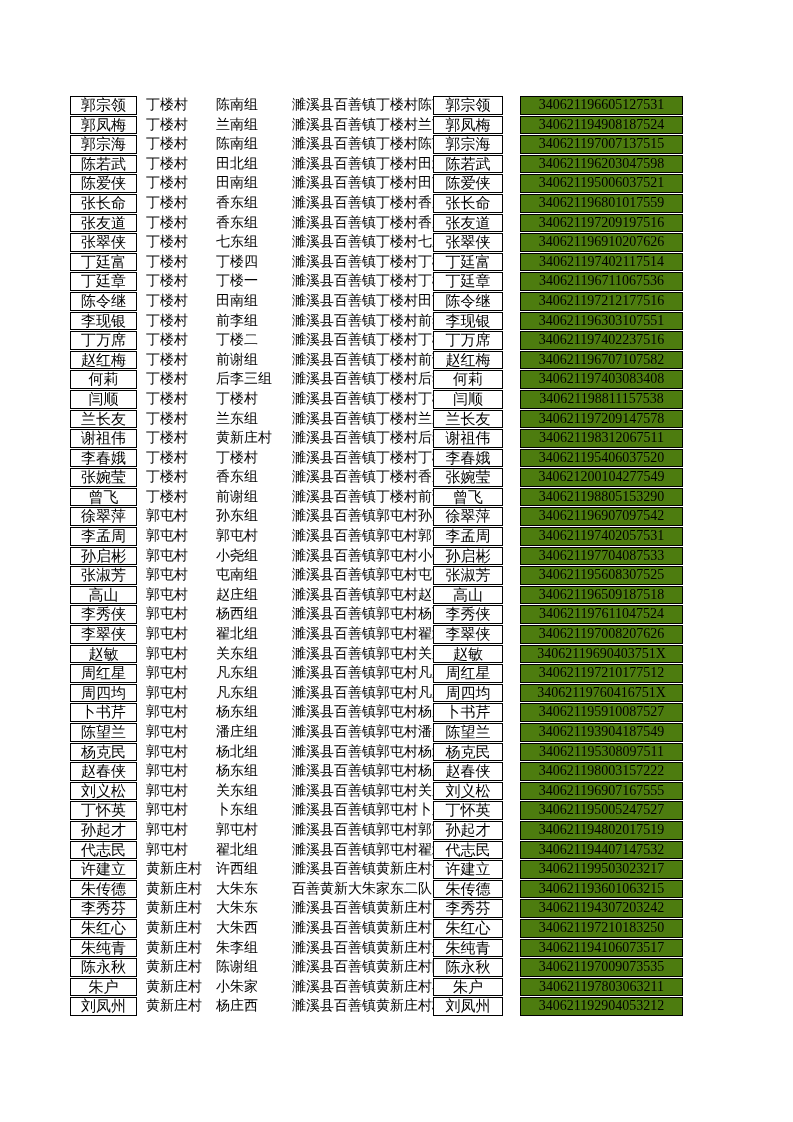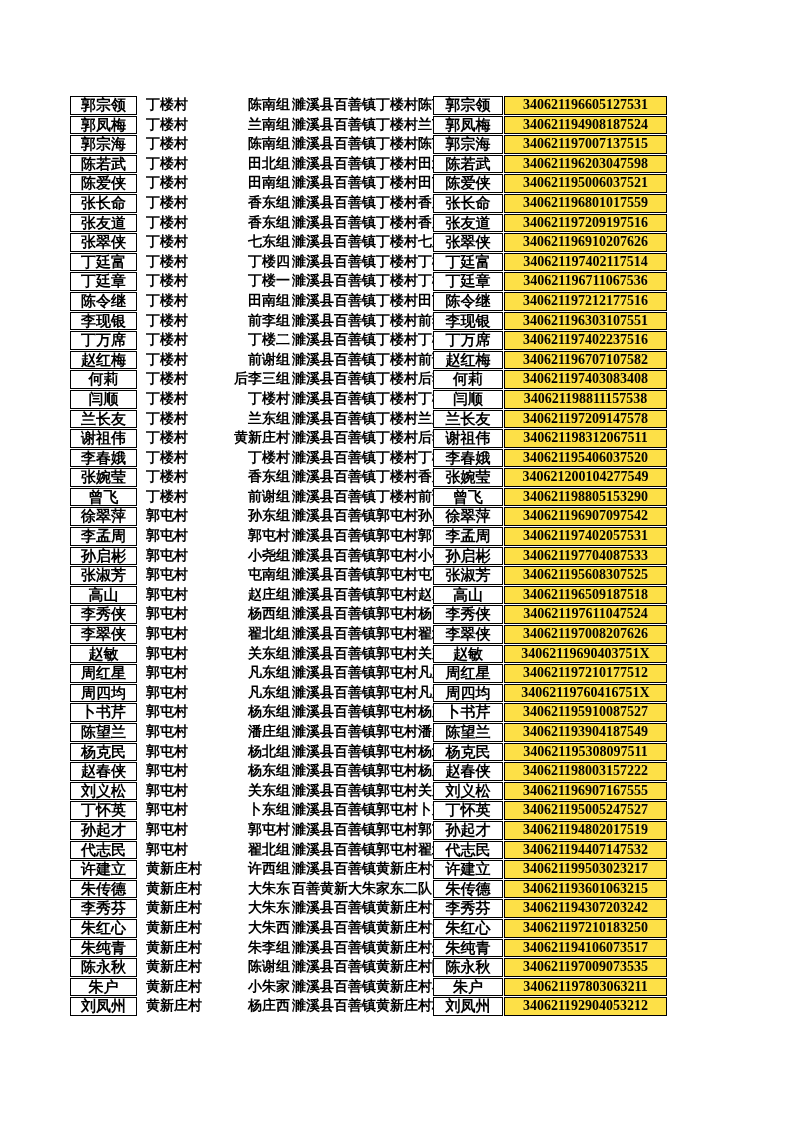--- a/index.html
+++ b/index.html
@@ -18,21 +18,20 @@
   }
   .grid {
     position: absolute;
     left: 0;
     top: 96px;
     width: 793px;
   }
   .row {
     position: relative;
     height: 19.6px;
-    font-weight: bold;
   }
   .cell {
     position: absolute;
     top: 0;
     height: 18.6px;
     line-height: 18.6px;
     white-space: nowrap;
     overflow: hidden;
     color: #000000;
   }
@@ -49,48 +48,48 @@
   .village-cell {
     left: 146px;
     width: 66px;
     font-size: 14px;
     text-align: left;
   }
   .group-cell {
     left: 216px;
     width: 74px;
     font-size: 14px;
-    text-align: right;
+    text-align: left;
   }
   .address-cell {
     left: 292px;
     width: 142px;
     font-size: 14px;
     text-align: left;
     z-index: 1;
   }
   .name-box2 {
     left: 433px;
     width: 70px;
     border: 1px solid #000000;
     box-sizing: border-box;
     text-align: center;
     font-size: 15px;
     background: #ffffff;
     z-index: 2;
     line-height: 16.6px;
   }
   .id-box {
-    left: 504px;
+    left: 520px;
     width: 163px;
     border: 1px solid #000000;
     box-sizing: border-box;
     text-align: center;
     font-size: 14px;
-    background: #fde047;
+    background: #4d7c0f;
     z-index: 2;
     line-height: 16.6px;
     letter-spacing: 0px;
   }
 </style>
 </head>
 <body>
 
 <div class="page">
   <div class="grid" id="data-grid">

